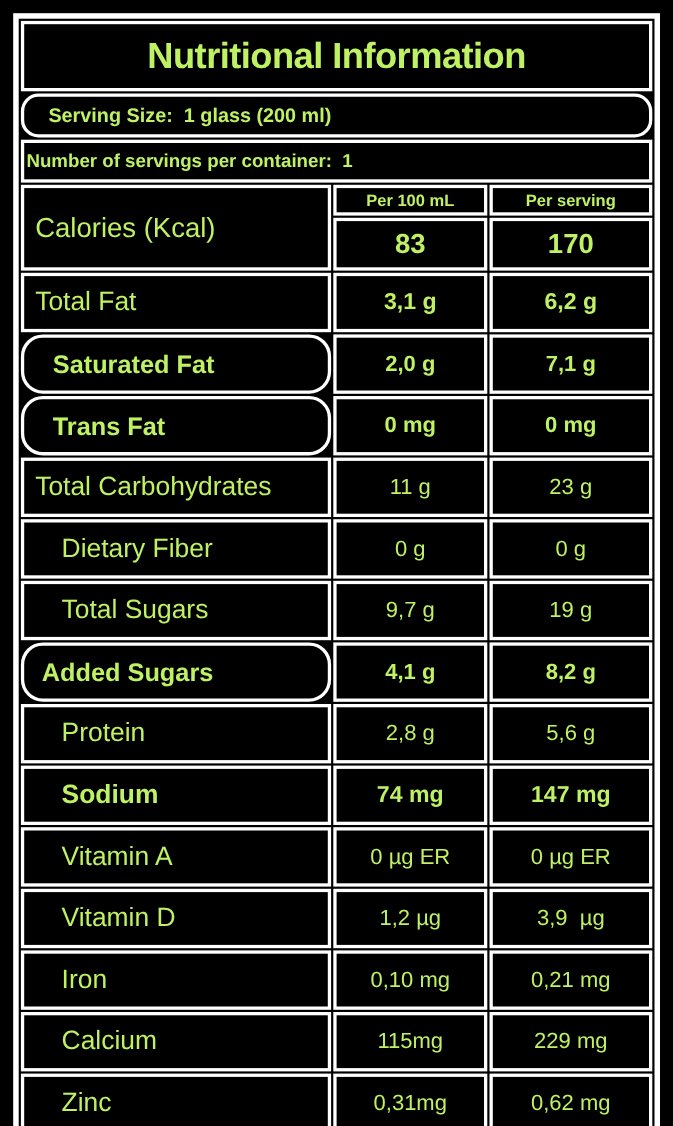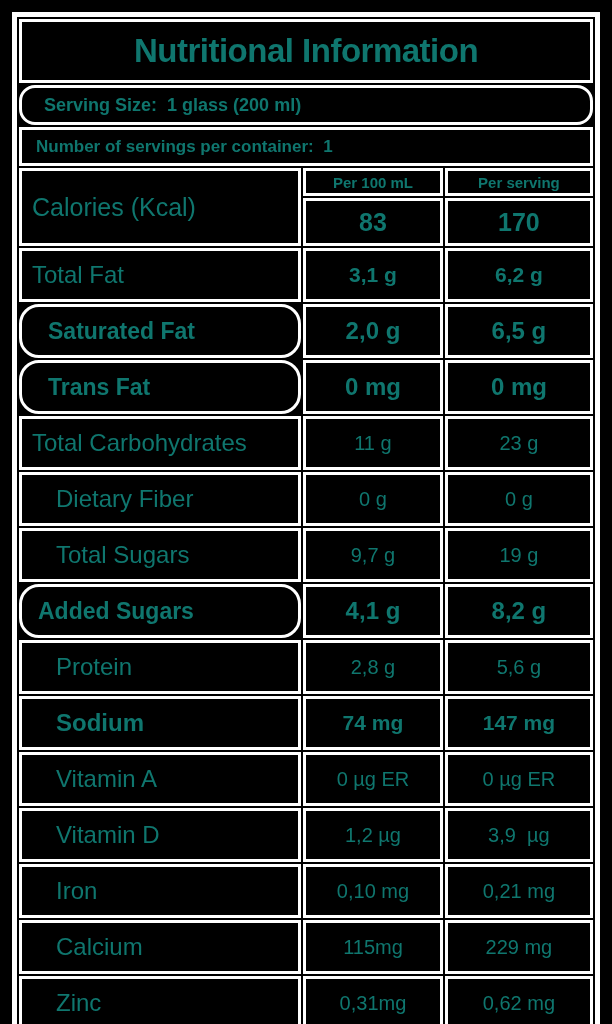--- a/index.html
+++ b/index.html
@@ -21,21 +21,21 @@
   }
   table.nutri {
     width: 100%;
     border-collapse: separate;
     border-spacing: 2px;
     table-layout: fixed;
   }
   table.nutri td {
     border: 3px solid #fff;
     background: #000;
-    color: #0f766e;
+    color: #bef264;
     vertical-align: middle;
     overflow: hidden;
     white-space: pre;
   }
   .col-label   { width: 49.5%; }
   .col-100ml   { width: 24.5%; }
   .col-serving { width: 26%; }
 
   td.title-cell {
     height: 56px;
@@ -48,21 +48,21 @@
     height: 32px;
     font-size: 18px;
     font-weight: bold;
     padding-left: 22px;
     border-radius: 16px;
   }
   td.number-cell {
     height: 31px;
     font-size: 17px;
     font-weight: bold;
-    padding-left: 14px;
+    padding-left: 2px;
   }
   td.col-head {
     height: 20px;
     text-align: center;
     font-size: 15px;
     font-weight: bold;
   }
   td.cal-label {
     font-size: 25px;
     font-weight: normal;
@@ -81,21 +81,21 @@
     font-size: 24px;
     padding-left: 10px;
   }
   td.n-val {
     height: 46px;
     text-align: center;
     font-size: 20px;
     margin-left: 18px;
   }
   tr.big-bold td.n-label { font-size: 23px; font-weight: bold; border-radius: 20px; }
-  tr.big-bold td.n-val   { font-size: 24px; font-weight: bold; }
+  tr.big-bold td.n-val   { font-size: 20px; font-weight: bold; }
   tr.label-bold td.n-label { font-weight: bold; }
   tr.val-bold td.n-val     { font-weight: bold; font-size: 21px; }
   .ind-sm { padding-left: 16px !important; }
   .ind-1  { padding-left: 26px !important; }
   .ind-2  { padding-left: 34px !important; }
 </style>
 </head>
 <body>
 
 <div class="frame">
@@ -131,21 +131,21 @@
 
     <tr class="val-bold">
       <td class="n-label">Total Fat</td>
       <td class="n-val">3,1 g</td>
       <td class="n-val">6,2 g</td>
     </tr>
 
     <tr class="big-bold">
       <td class="n-label ind-1">Saturated Fat</td>
       <td class="n-val">2,0 g</td>
-      <td class="n-val">6,5 g</td>
+      <td class="n-val">7,1 g</td>
     </tr>
 
     <tr class="big-bold">
       <td class="n-label ind-1">Trans Fat</td>
       <td class="n-val">0 mg</td>
       <td class="n-val">0 mg</td>
     </tr>
 
     <tr>
       <td class="n-label">Total Carbohydrates</td>

